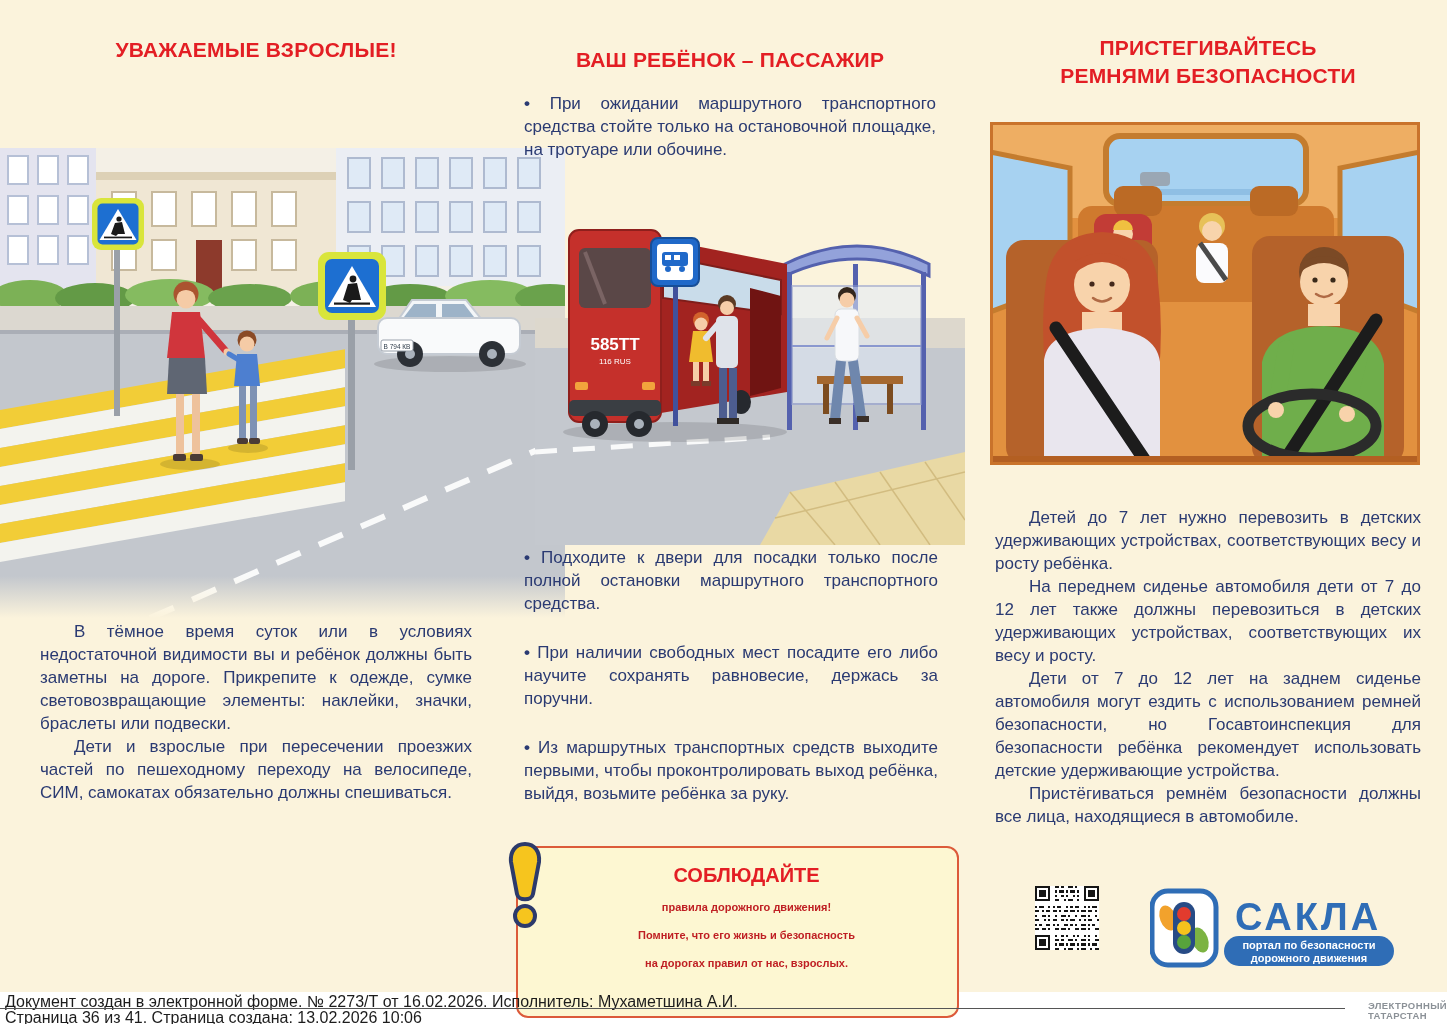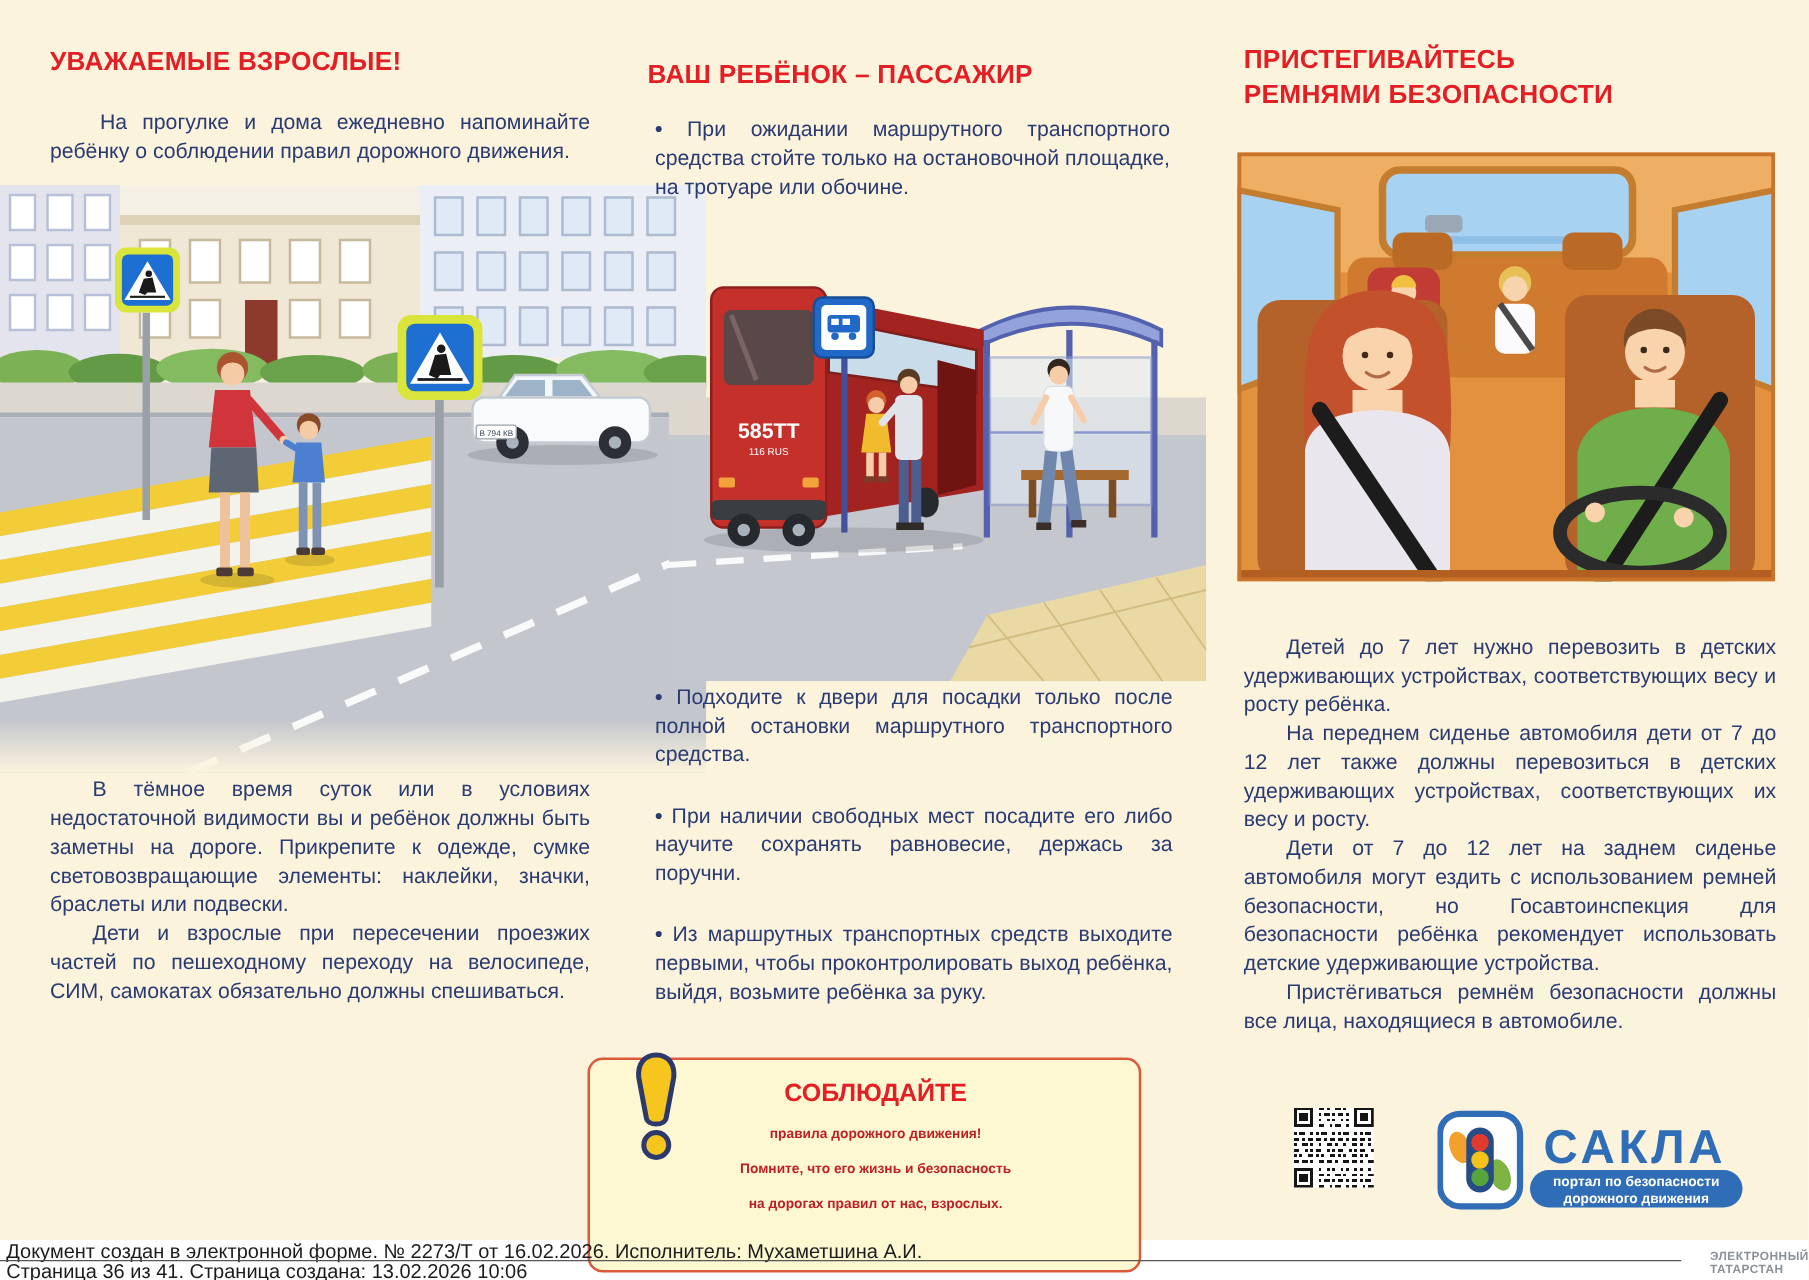--- a/index.html
+++ b/index.html
@@ -1,40 +1,39 @@
 <!DOCTYPE html>
 <html><head>
 <meta charset="utf-8">
 <style>
   *{margin:0;padding:0;box-sizing:border-box}
   html,body{width:1447px;height:1024px}
   body{font-family:"Liberation Sans","DejaVu Sans",sans-serif;background:#ffffff}
   .page{position:relative;width:1447px;height:1024px;background:#fbf3dc;overflow:hidden}
   .abs{position:absolute}
-  .title{color:#e31e24;font-weight:700;font-size:21px;line-height:28px;letter-spacing:.2px}
+  .title{color:#e31e24;font-weight:700;font-size:21px;text-align:center;line-height:28px;letter-spacing:.2px}
   .body-text{color:#2a3a72;font-size:17px;line-height:23px;text-align:justify}
   .ind{text-indent:34px}
   .bullet{color:#2a3a72;font-size:17px;line-height:23px;text-align:justify;margin-bottom:26px}
   .bullet::before{content:"•  ";font-weight:700}
   .callout{background:#fdf7d2;border:2px solid #dc5a3a;border-radius:12px;padding:16px 22px 8px 40px;text-align:center}
   .c-title{color:#e31e24;font-weight:700;font-size:20px;margin-bottom:6px}
   .c-line{color:#bf1f23;font-weight:700;font-size:11px;line-height:28px}
   .footer-text{font-size:16px;color:#1c1c1c;line-height:13px}
   .white-strip{left:0;bottom:0;width:1447px;height:32px;background:#ffffff;z-index:1}
   .et{color:#8b9197;font-weight:700;font-size:9.5px;line-height:10.5px;letter-spacing:.4px}
 </style>
 </head>
 <body>
 
 <div class="page">
 
   <div class="abs white-strip"></div>
 
   <div class="abs title" style="left:40px;top:36px;width:432px;z-index:2">УВАЖАЕМЫЕ ВЗРОСЛЫЕ!</div>
-  <p class="abs body-text" style="left:40px;top:86px;width:432px;text-indent:40px;z-index:2">На прогулке и дома ежедневно напоминайте ребёнку о соблюдении правил дорожного движения.</p>
 
   <svg class="abs" style="left:0;top:148px;width:565px;height:470px;z-index:2" viewBox="0 0 565 470">
     <defs>
       <linearGradient id="fadeCream" x1="0" y1="0" x2="0" y2="1">
         <stop offset="0" stop-color="#fbf3dc" stop-opacity="0"></stop>
         <stop offset="1" stop-color="#fbf3dc" stop-opacity="1"></stop>
       </linearGradient>
     </defs>
     <rect width="565" height="160" fill="#f4f0e6"></rect>
     <g>
@@ -266,21 +265,21 @@
       </g>
     </g>
   </svg>
 
   <div class="abs" style="left:524px;top:546px;width:414px;z-index:2">
     <div class="bullet">Подходите к двери для посадки только после полной остановки маршрутного транспортного средства.</div>
     <div class="bullet">При наличии свободных мест посадите его либо научите сохранять равновесие, держась за поручни.</div>
     <div class="bullet">Из маршрутных транспортных средств выходите первыми, чтобы проконтролировать выход ребёнка, выйдя, возьмите ребёнка за руку.</div>
   </div>
 
-  <div class="abs callout" style="left:470px;top:846px;width:443px;height:172px;z-index:3">
+  <div class="abs callout" style="left:516px;top:846px;width:443px;height:172px;z-index:3">
     <div class="c-title">СОБЛЮДАЙТЕ</div>
     <div class="c-line">правила дорожного движения!</div>
     <div class="c-line">Помните, что его жизнь и безопасность</div>
     <div class="c-line">на дорогах правил от нас, взрослых.</div>
   </div>
   <svg class="abs" style="left:498px;top:840px;width:54px;height:92px;z-index:4" viewBox="0 0 54 92">
     <path d="M27 4 C37 4 42 12 41 22 L35 54 C34 61 20 61 19 54 L13 22 C12 12 17 4 27 4 Z" fill="#f6c51e" stroke="#2c3a6b" stroke-width="4"></path>
     <circle cx="27" cy="76" r="10" fill="#f6c51e" stroke="#2c3a6b" stroke-width="4"></circle>
   </svg>
 

